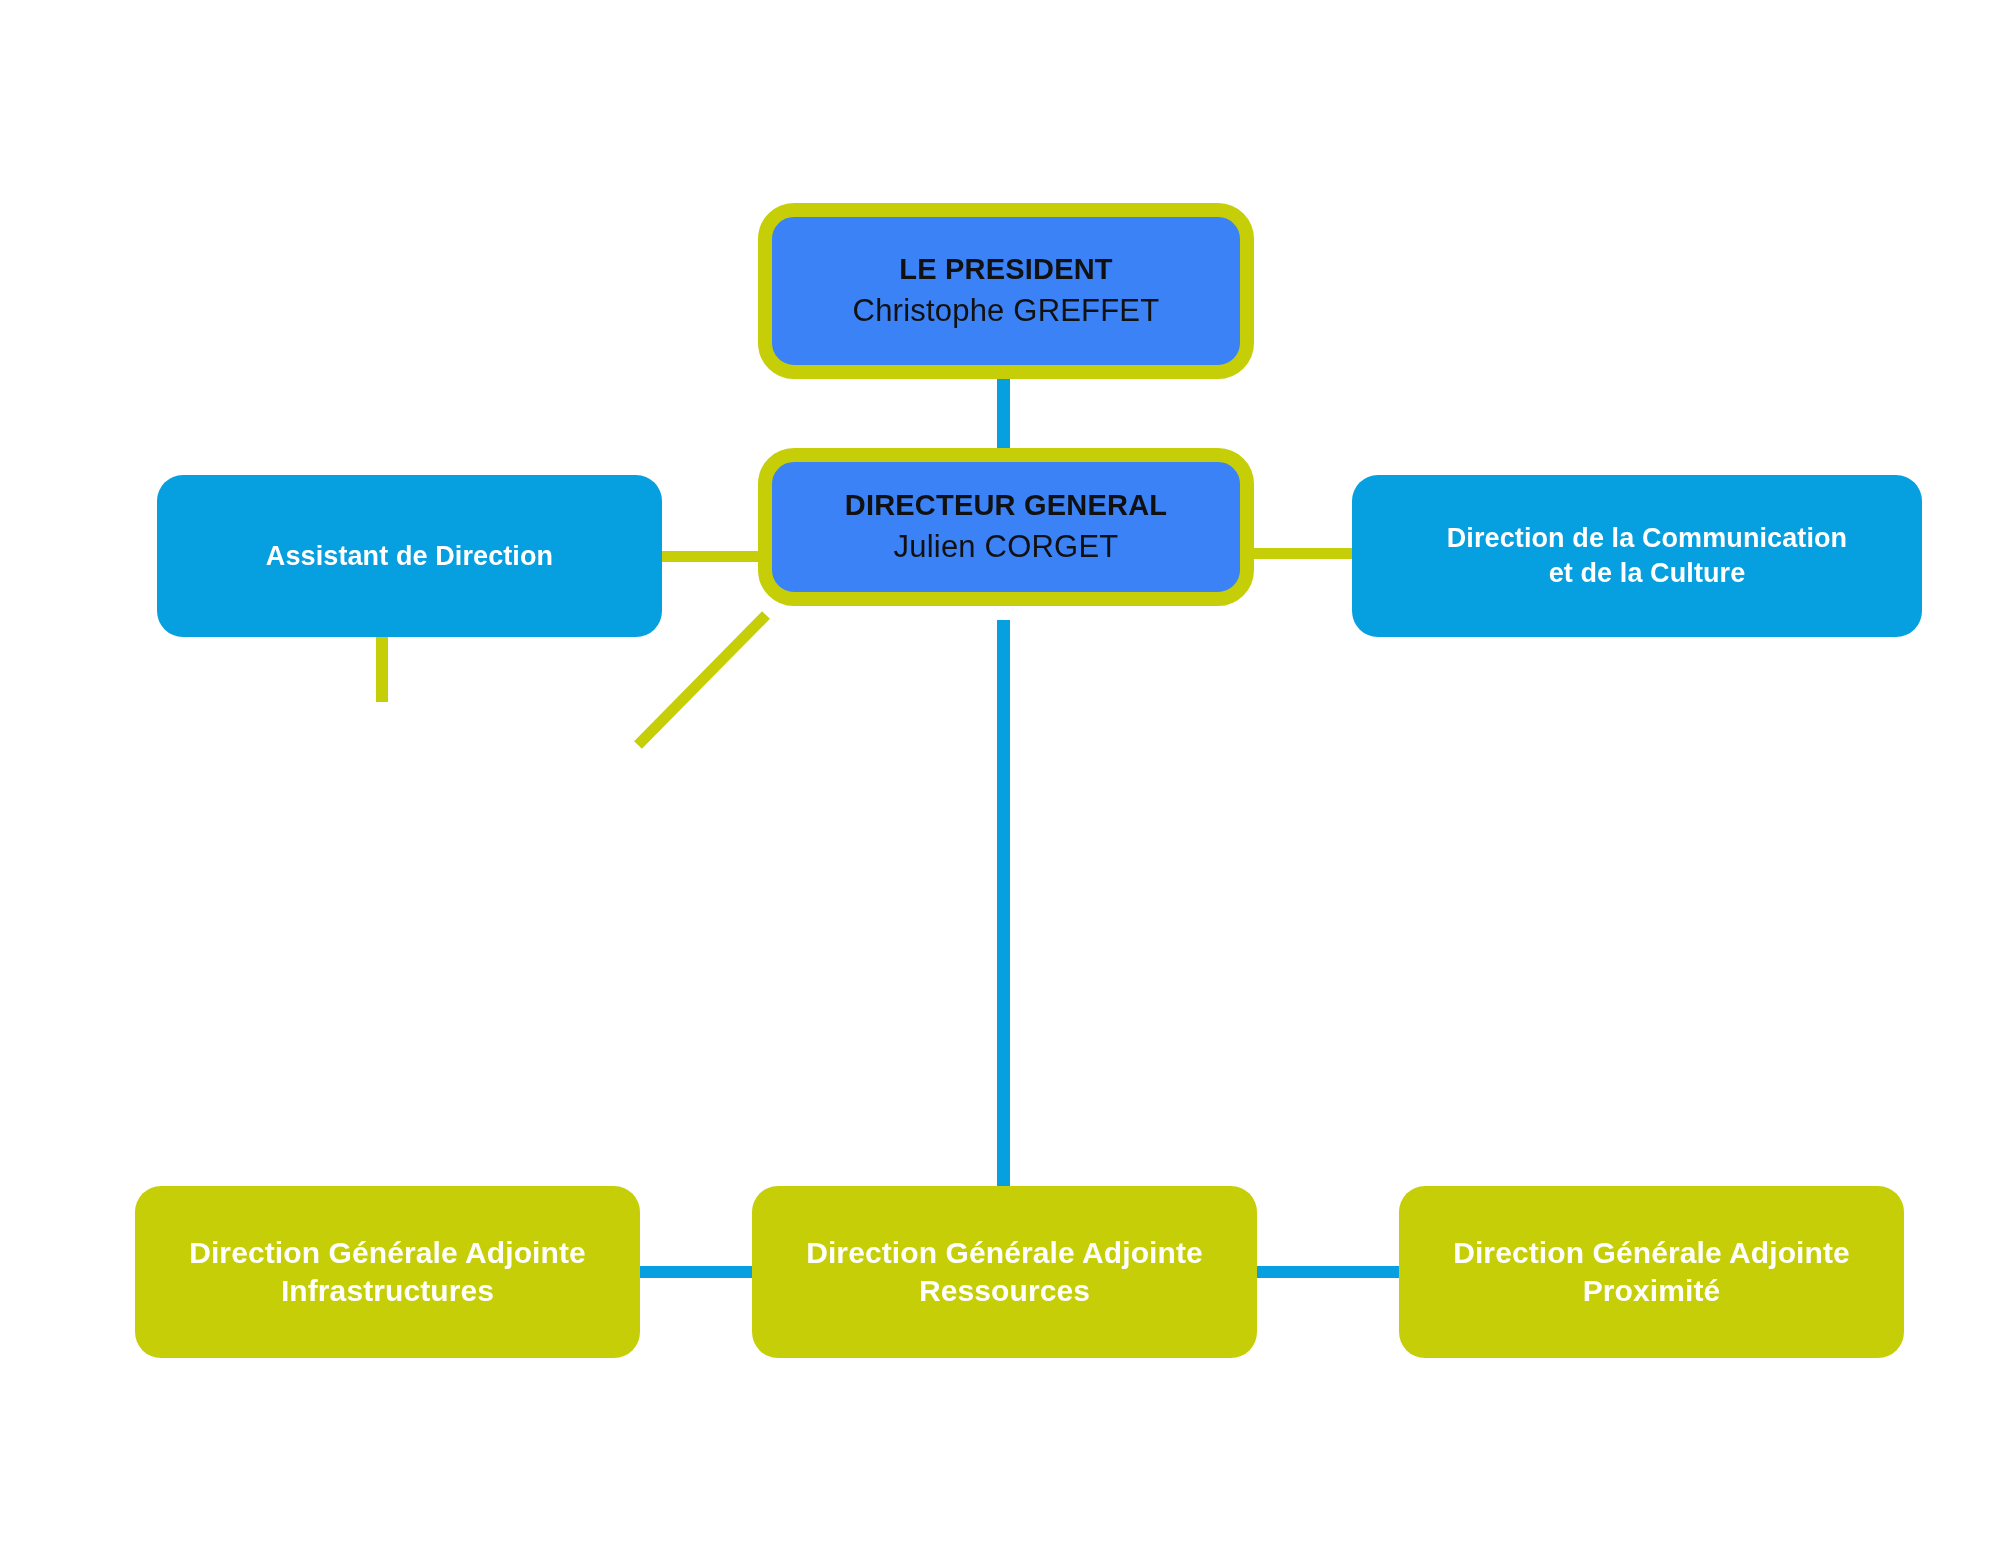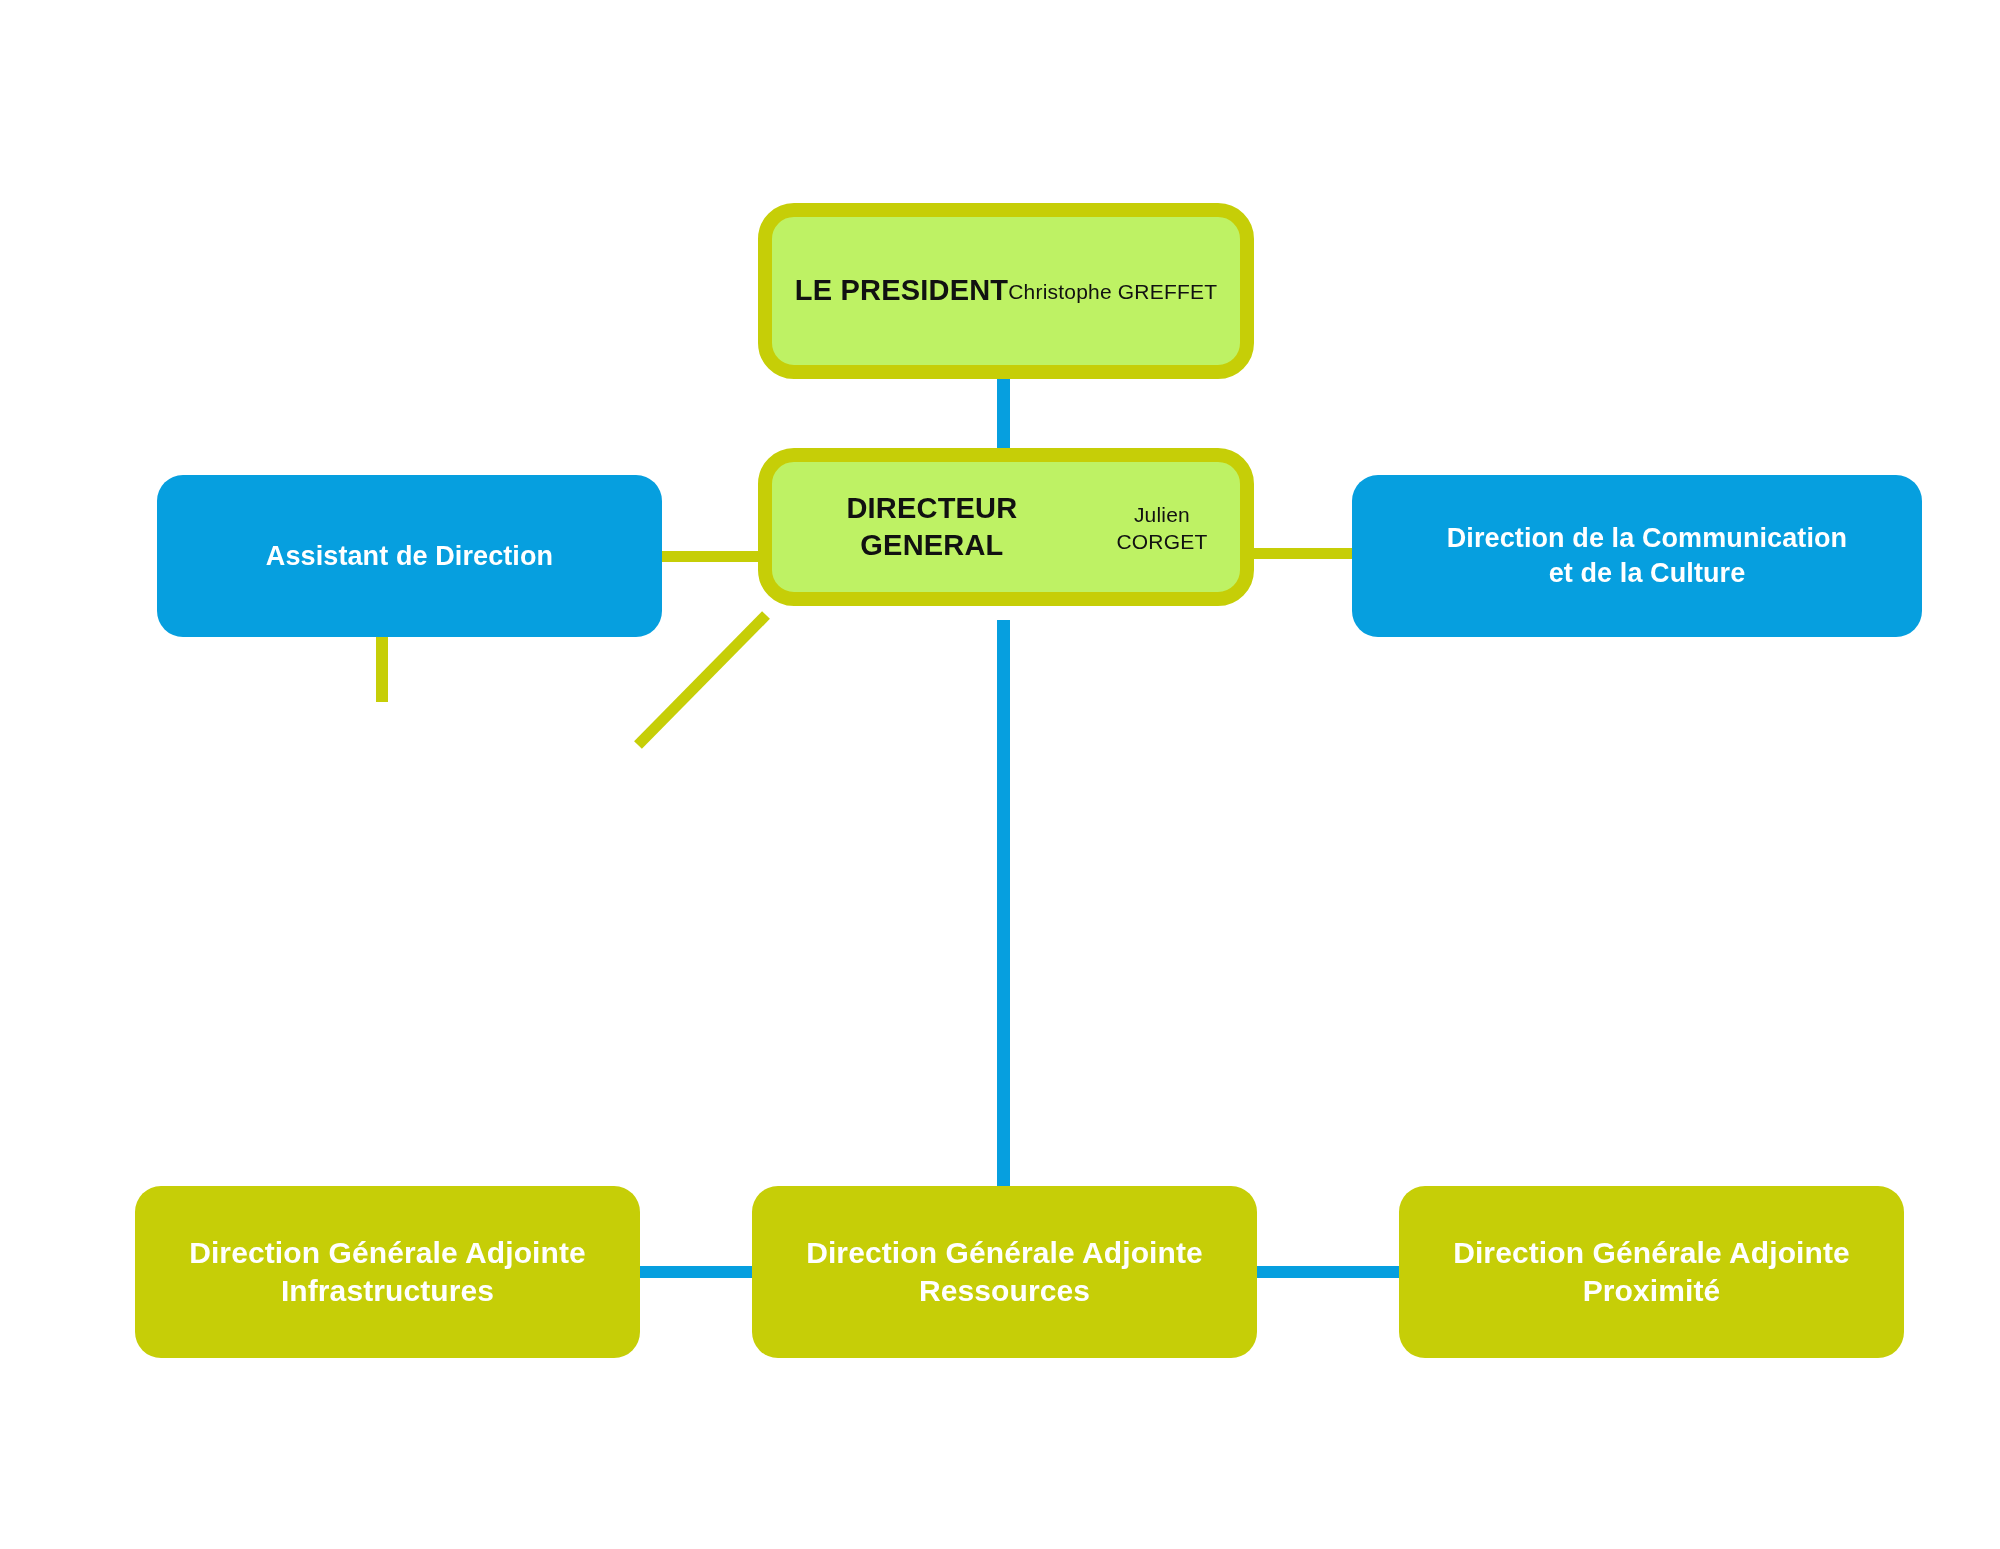--- a/index.html
+++ b/index.html
@@ -51,36 +51,36 @@
   
   .node.green {
     background: #C6CE07;
     color: #ffffff;
     font-weight: bold;
     font-size: 30px;
     letter-spacing: 0.1px;
   }
   
   .node.outlined {
-    background: #bef264;
+    background: #3b82f6;
     border: 14px solid #C6CE07;
     border-radius: 36px;
     color: #111111;
-    flex-direction: row;
+    flex-direction: column;
     padding: 0 4px;
   }
   .node.outlined .title {
     font-weight: bold;
     font-size: 29px;
     letter-spacing: 0.2px;
     color: #111111;
   }
   .node.outlined .person {
     font-weight: normal;
-    font-size: 21px;
+    font-size: 31px;
     letter-spacing: 0.2px;
     color: #111111;
     margin-top: 3px;
   }
 </style>
 </head>
 <body>
 
 <div id="chart-root">
 

